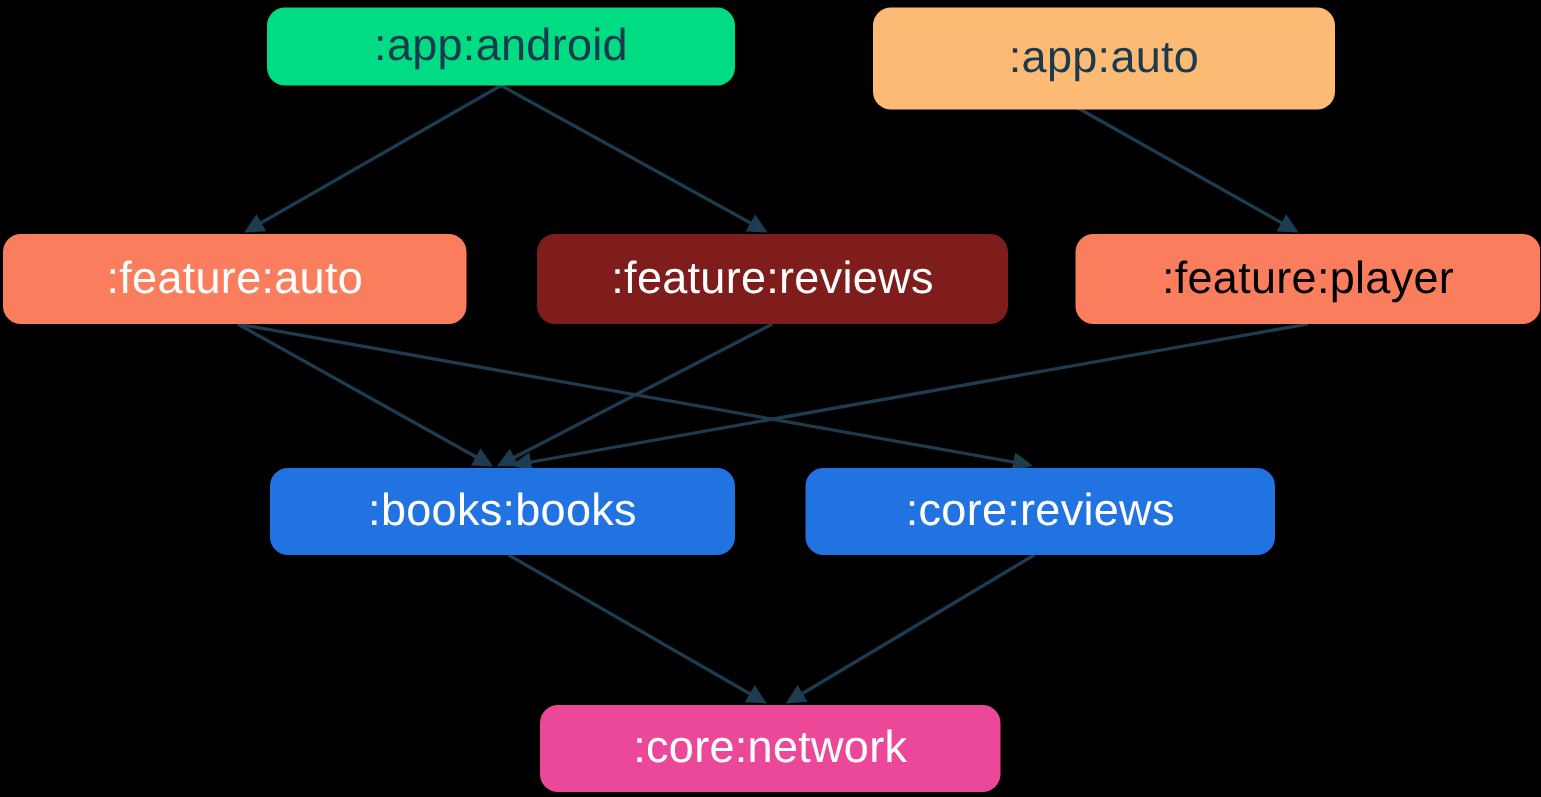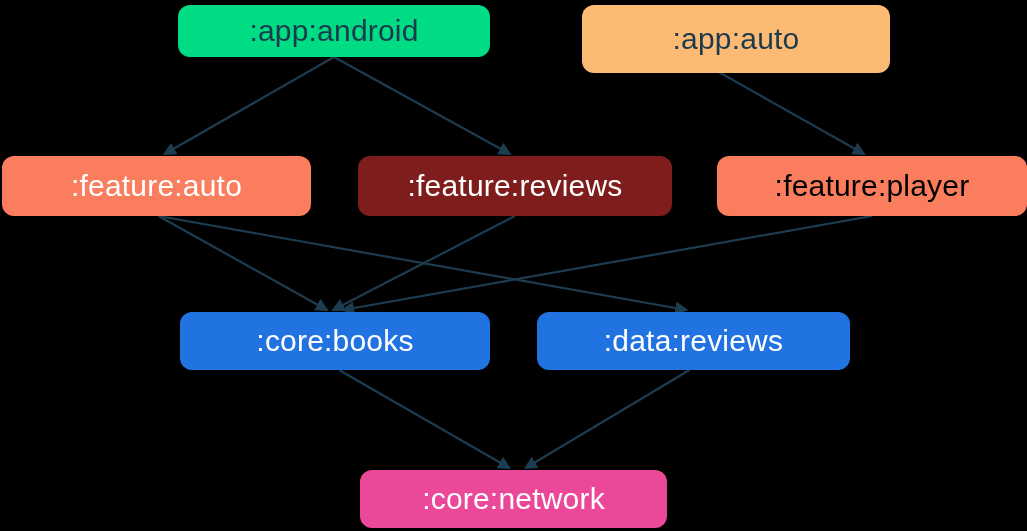--- a/index.html
+++ b/index.html
@@ -55,17 +55,17 @@
       <line x1="872" y1="216" x2="343" y2="310" stroke="#1d3c4f" stroke-width="2.2" marker-end="url(#arrow)"></line>
       <line x1="339" y1="370" x2="509.5" y2="468" stroke="#1d3c4f" stroke-width="2.2" marker-end="url(#arrow)"></line>
       <line x1="689.5" y1="370" x2="525.5" y2="468" stroke="#1d3c4f" stroke-width="2.2" marker-end="url(#arrow)"></line>
     </svg>
   <div id="nodes">
       <div class="node" style="left: 178px; top: 5px; width: 312px; height: 52px; background: rgb(0, 220, 132); color: rgb(27, 58, 76);">:app:android</div>
       <div class="node" style="left: 538px; top: 5px; width: 308px; height: 68px; background: #fdba74; color: rgb(27, 58, 76); margin-left: 44px;">:app:auto</div>
       <div class="node" style="left: 2px; top: 156px; width: 309px; height: 60px; background: rgb(250, 126, 93); color: rgb(255, 255, 255);">:feature:auto</div>
       <div class="node" style="left: 358px; top: 156px; width: 314px; height: 60px; background: #7f1d1d; color: rgb(255, 255, 255);">:feature:reviews</div>
       <div class="node" style="left: 717px; top: 156px; width: 310px; height: 60px; background: rgb(250, 126, 93); color: #000000;">:feature:player</div>
-      <div class="node" style="left: 180px; top: 312px; width: 310px; height: 58px; background: rgb(34, 115, 226); color: rgb(255, 255, 255);">:core:books</div>
-      <div class="node" style="left: 537px; top: 312px; width: 313px; height: 58px; background: rgb(34, 115, 226); color: rgb(255, 255, 255);">:data:reviews</div>
+      <div class="node" style="left: 180px; top: 312px; width: 310px; height: 58px; background: rgb(34, 115, 226); color: rgb(255, 255, 255);">:books:books</div>
+      <div class="node" style="left: 537px; top: 312px; width: 313px; height: 58px; background: rgb(34, 115, 226); color: rgb(255, 255, 255);">:core:reviews</div>
       <div class="node" style="left: 360px; top: 470px; width: 307px; height: 58px; background: #ec4899; color: rgb(255, 255, 255);">:core:network</div>
     </div>
 </div>
 
 </body></html>

